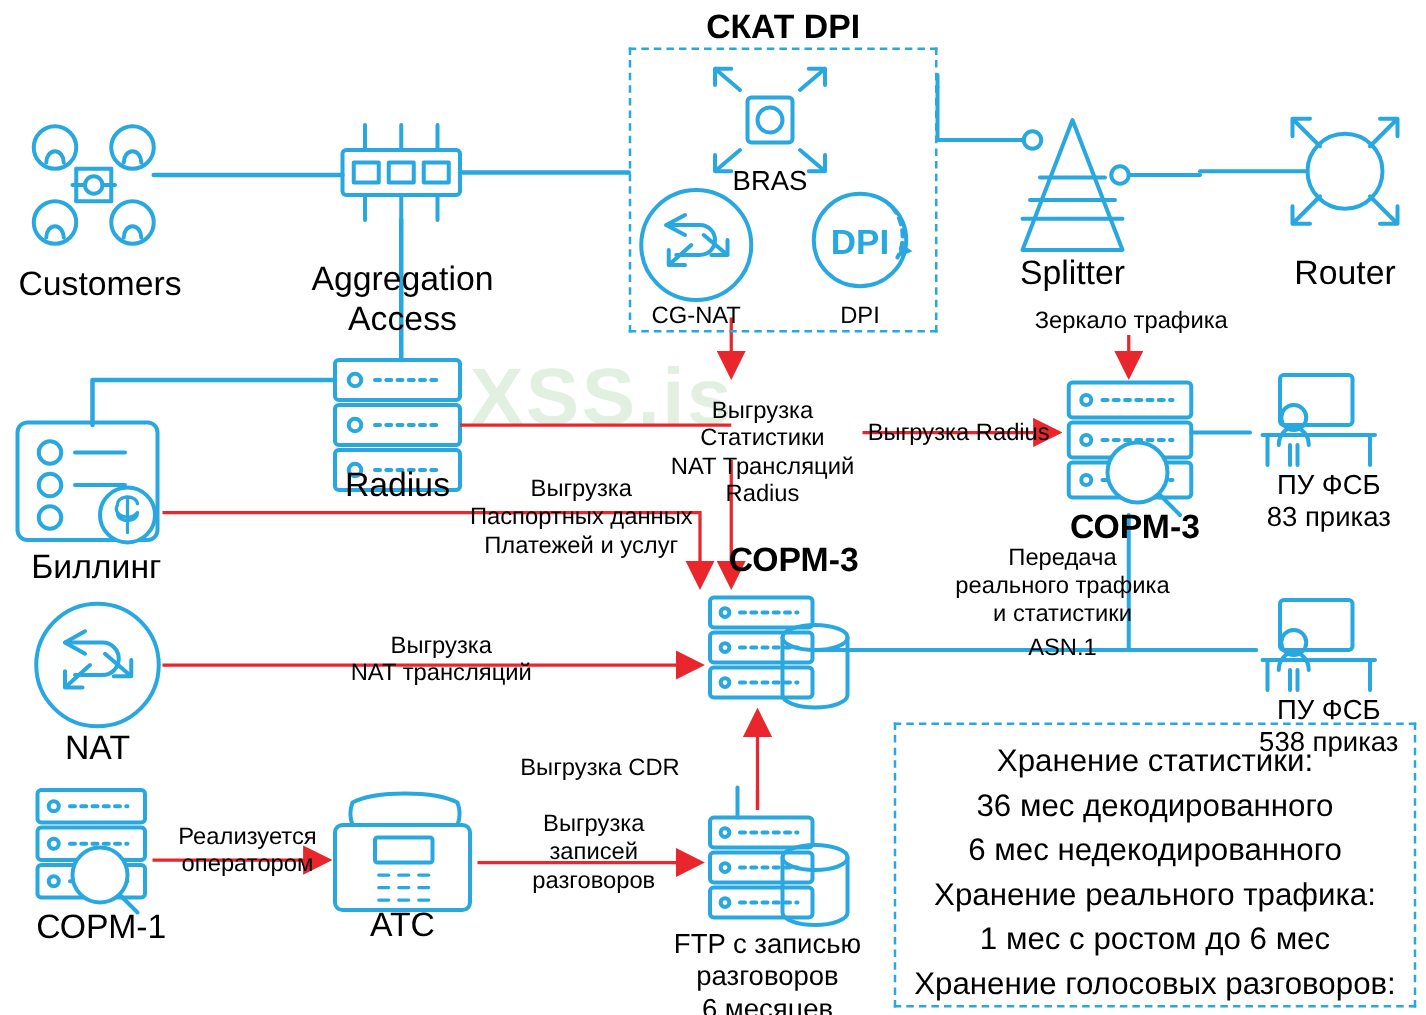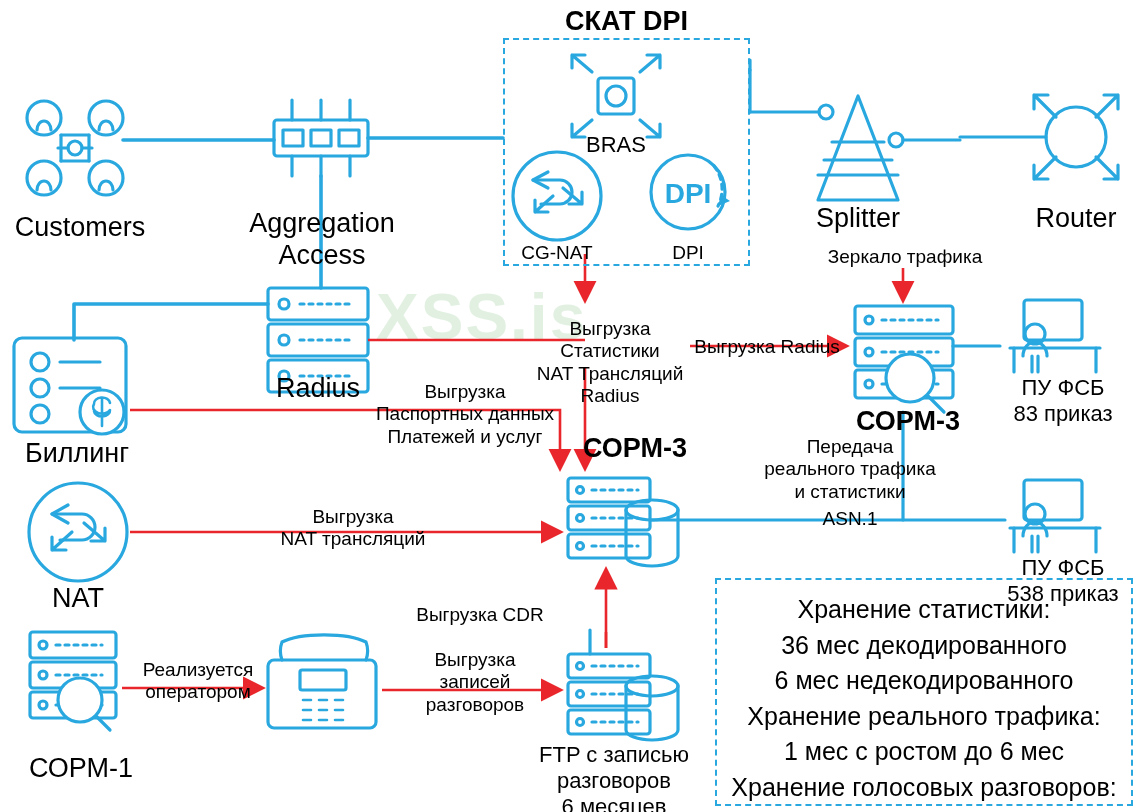--- a/index.html
+++ b/index.html
@@ -333,21 +333,22 @@
 Access</div>
   <div class="lbl mid" style="left:566px; top:132px; width:100px;">BRAS</div>
   <div class="lbl small" style="left:507px; top:242px; width:100px;">CG-NAT</div>
   <div class="lbl small" style="left:646px; top:242px; width:84px;">DPI</div>
   <div class="lbl" style="left:652px; top:177px; width:72px; font-size:28px; font-weight:bold; color:#29a8e0;">DPI</div>
   <div class="lbl big" style="left:788px; top:203px; width:140px;">Splitter</div>
   <div class="lbl big" style="left:1006px; top:203px; width:140px;">Router</div>
   <div class="lbl big" style="left:248px; top:373px; width:140px;">Radius</div>
   <div class="lbl big" style="left:2px; top:438px; width:150px;">Биллинг</div>
   <div class="lbl big" style="left:18px; top:583px; width:120px;">NAT</div>
-  <div class="lbl big" style="left:6px; top:753px; width:150px;">СОРМ-1</div>
+  <div class="lbl big" style="left:6px; top:726px; width:150px;">СОРМ-1</div>
+  <div class="lbl big" style="left:262px; top:725px; width:120px;">АТС</div>
   <div class="lbl big bold" style="left:838px; top:406px; width:140px;">СОРМ-3</div>
   <div class="lbl big bold" style="left:560px; top:433px; width:150px;">СОРМ-3</div>
   <div class="lbl mid" style="left:988px; top:375px; width:150px;">ПУ ФСБ
 83 приказ</div>
   <div class="lbl mid" style="left:988px; top:555px; width:150px;">ПУ ФСБ
 538 приказ</div>
   <div class="lbl mid" style="left:534px; top:742px; width:160px;">FTP с записью
 разговоров
 6 месяцев</div>
 

